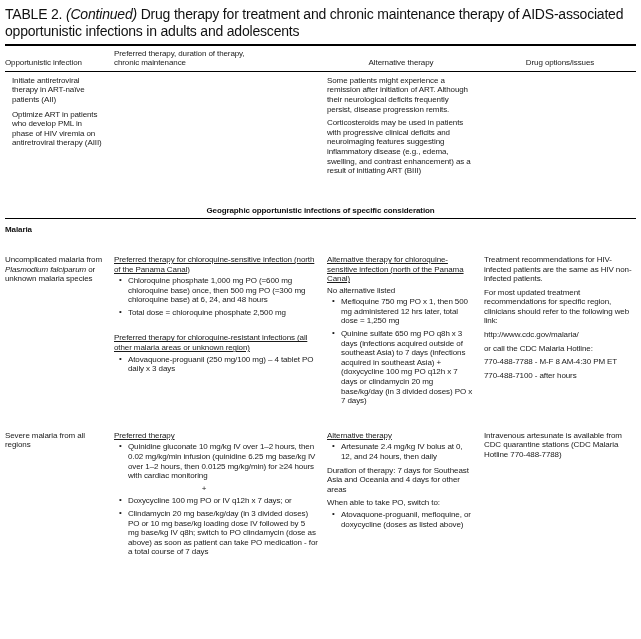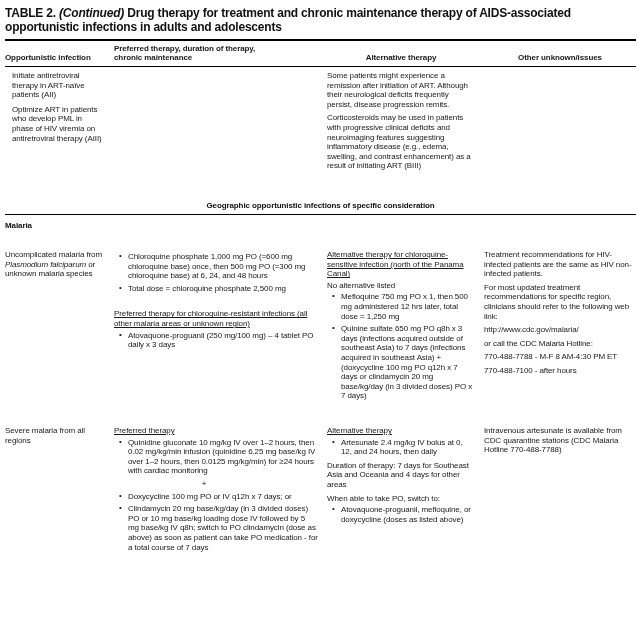--- a/index.html
+++ b/index.html
@@ -4,33 +4,33 @@
 <style>
   html,body{margin:0;padding:0;background:#fff;}
   body{
     width:641px;height:639px;overflow:hidden;
     font-family:"Liberation Sans", sans-serif;
     color:#1a1a1a;font-size:8px;line-height:1.2;
     letter-spacing:-0.1px;
   }
   .page{padding:6px 5px 0 5px;}
   .table-title{
-    font-size:12px;font-weight:bold;line-height:1.2;color:#111;
+    font-size:14px;font-weight:normal;line-height:1.2;color:#111;
     letter-spacing:-0.2px;
   }
   .table-title .cont{font-style:italic;}
   .rule-thick{border-top:2px solid #000;margin-top:4px;}
   .rule-med{border-top:1.5px solid #000;}
   .grid{
     display:grid;
     grid-template-columns:100px 204px 148px 1fr;
     column-gap:9px;
   }
   .thead{align-items:end;padding:3px 0 3px 0;border-bottom:1px solid #000;font-weight:bold;}
-  .th{font-weight:bold;}
+  .th{font-weight:normal;}
   .th-center{text-align:center;}
   .row{margin-top:4px;}
   .cell p{margin:0 0 5px 0;}
   .indent{padding-left:7px;}
   .u{text-decoration:underline;}
   .h-therapy{margin:0 0 2px 0;}
   .bullet{position:relative;padding-left:9px;margin:2px 0 3px 5px;}
   .bullet::before{content:"\2022";position:absolute;left:0;top:-1px;}
   .plus-line{text-align:center;margin:3px 0 3px 0;width:180px;}
   .geo-header{text-align:center;font-weight:bold;margin-top:26px;color:#111;}
@@ -58,21 +58,21 @@
 
   <div class="rule-thick"></div>
 
   <div class="grid thead">
     <div class="th">Opportunistic infection</div>
     <div class="th">
       <div>Preferred therapy, duration of therapy,</div>
       <div>chronic maintenance</div>
     </div>
     <div class="th th-center">Alternative therapy</div>
-    <div class="th th-center">Other unknown/issues</div>
+    <div class="th th-center">Drug options/issues</div>
   </div>
 
   <div class="grid row">
     <div class="cell">
       <p class="indent">
         <span>Initiate antiretroviral therapy in ART-naïve patients</span>
         <b>(AII)</b>
       </p>
       <p class="indent">
         <span>Optimize ART in patients who develop PML in phase of HIV viremia on antiretroviral therapy</span>
@@ -95,20 +95,21 @@
 
   <div class="grid row-uncomplicated">
     <div class="cell">
       <p>
         <span>Uncomplicated malaria from</span>
         <span class="species">Plasmodium falciparum</span>
         <span>or unknown malaria species</span>
       </p>
     </div>
     <div class="cell">
+      <div class="u h-therapy">Preferred therapy for chloroquine-sensitive infection (north of the Panama Canal)</div>
       <div class="bullet">Chloroquine phosphate 1,000 mg PO (=600 mg chloroquine base) once, then 500 mg PO (=300 mg chloroquine base) at 6, 24, and 48 hours</div>
       <div class="bullet">Total dose = chloroquine phosphate 2,500 mg</div>
       <div class="u h-therapy group2-col2">Preferred therapy for chloroquine-resistant infections (all other malaria areas or unknown region)</div>
       <div class="bullet">Atovaquone-proguanil (250 mg/100 mg) – 4 tablet PO daily x 3 days</div>
     </div>
     <div class="cell">
       <div class="u h-therapy">Alternative therapy for chloroquine-sensitive infection (north of the Panama Canal)</div>
       <div>No alternative listed</div>
       <div class="bullet">Mefloquine 750 mg PO x 1, then 500 mg administered 12 hrs later, total dose = 1,250 mg</div>
       <div class="bullet">Quinine sulfate 650 mg PO q8h x 3 days (infections acquired outside of southeast Asia) to 7 days (infections acquired in southeast Asia) + (doxycycline 100 mg PO q12h x 7 days or clindamycin 20 mg base/kg/day (in 3 divided doses) PO x 7 days)</div>

